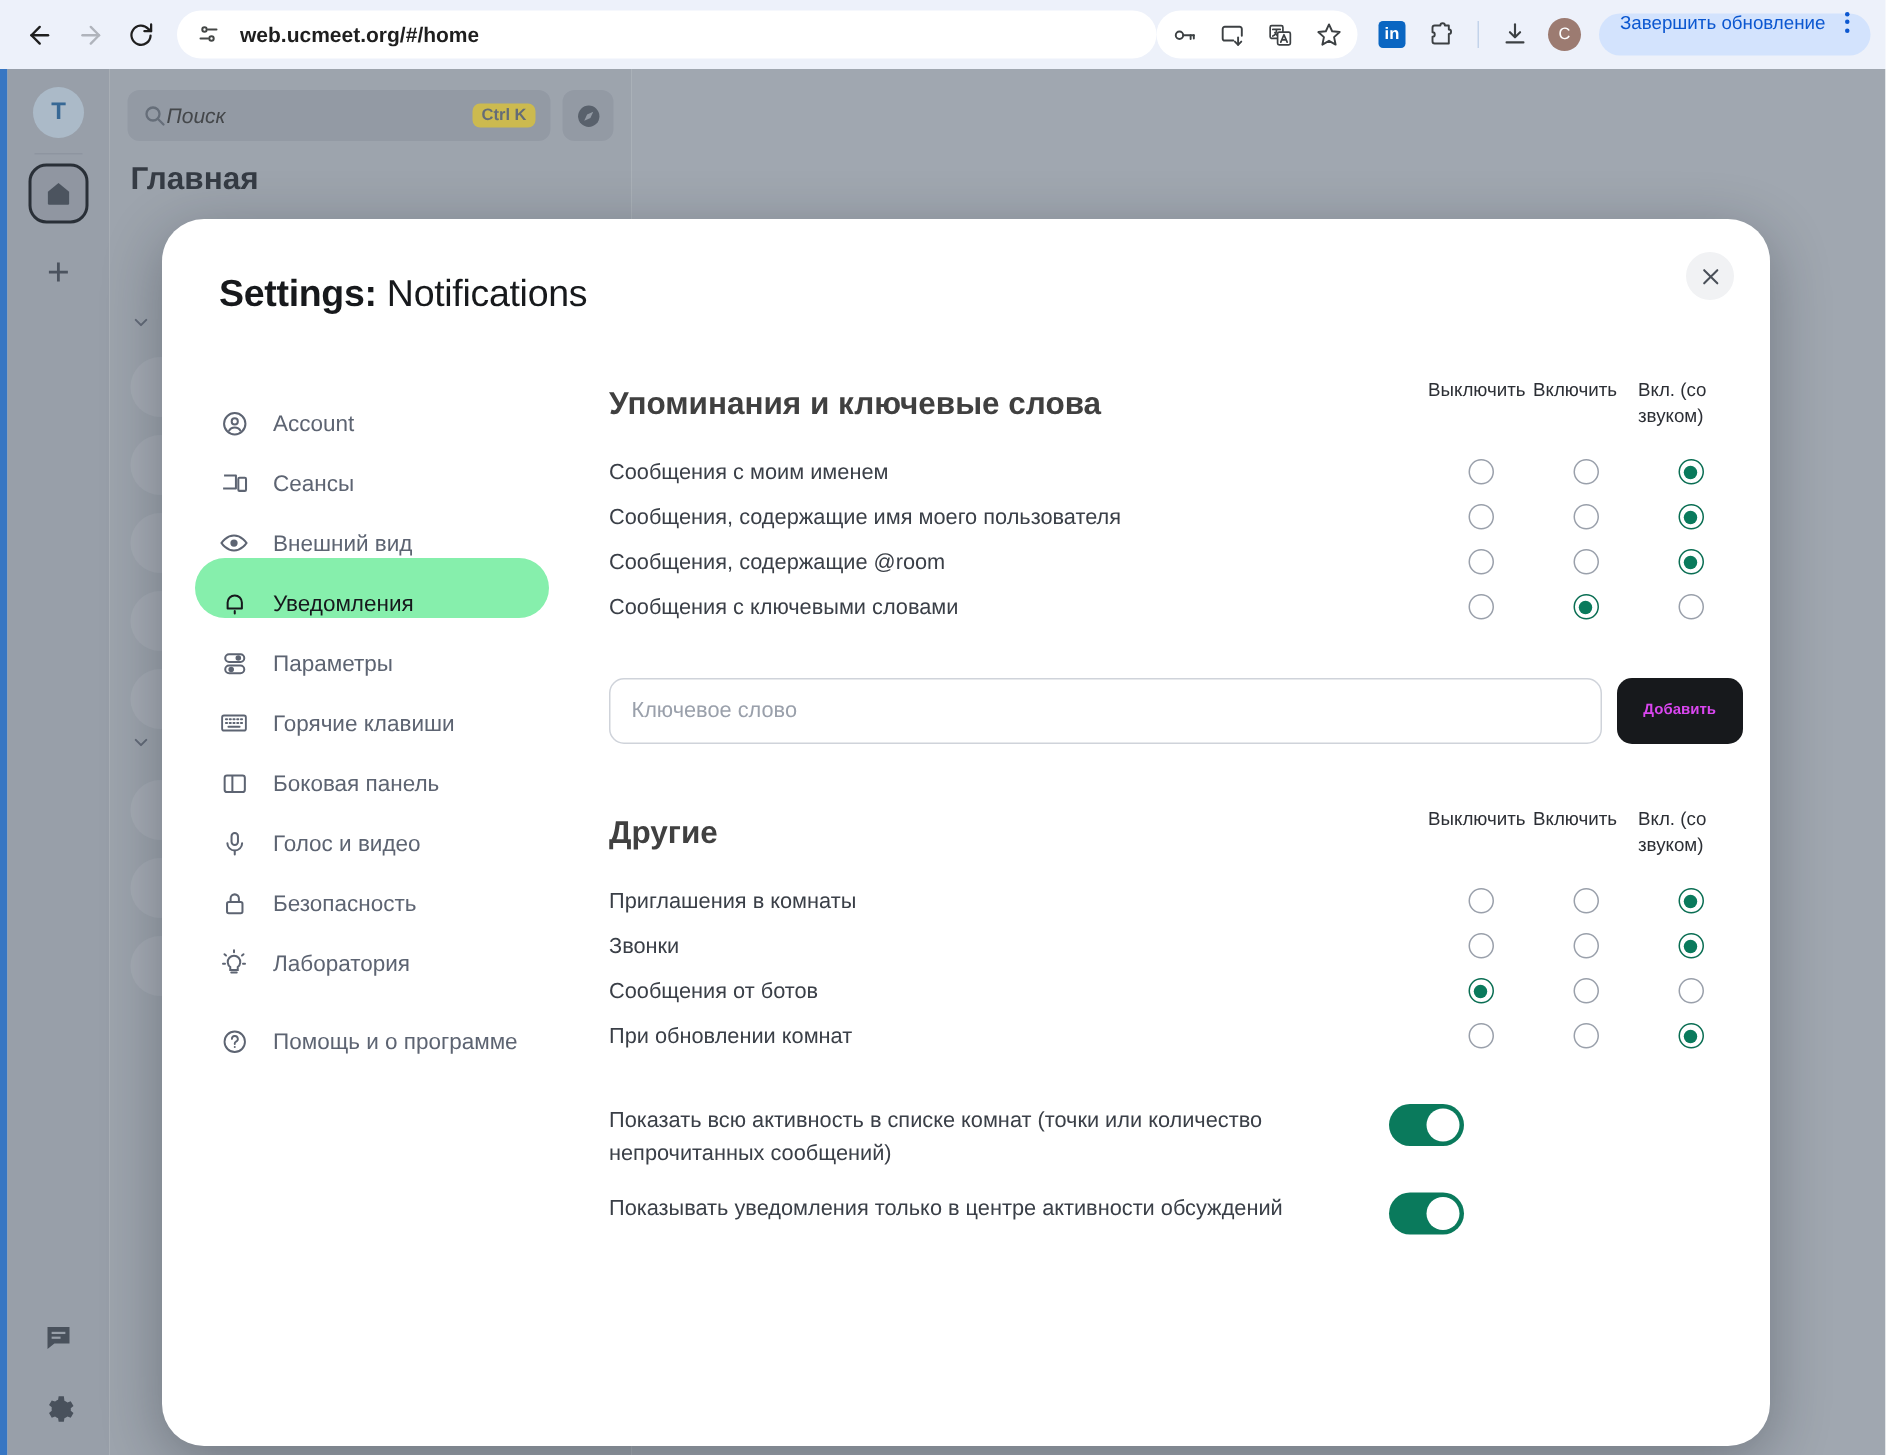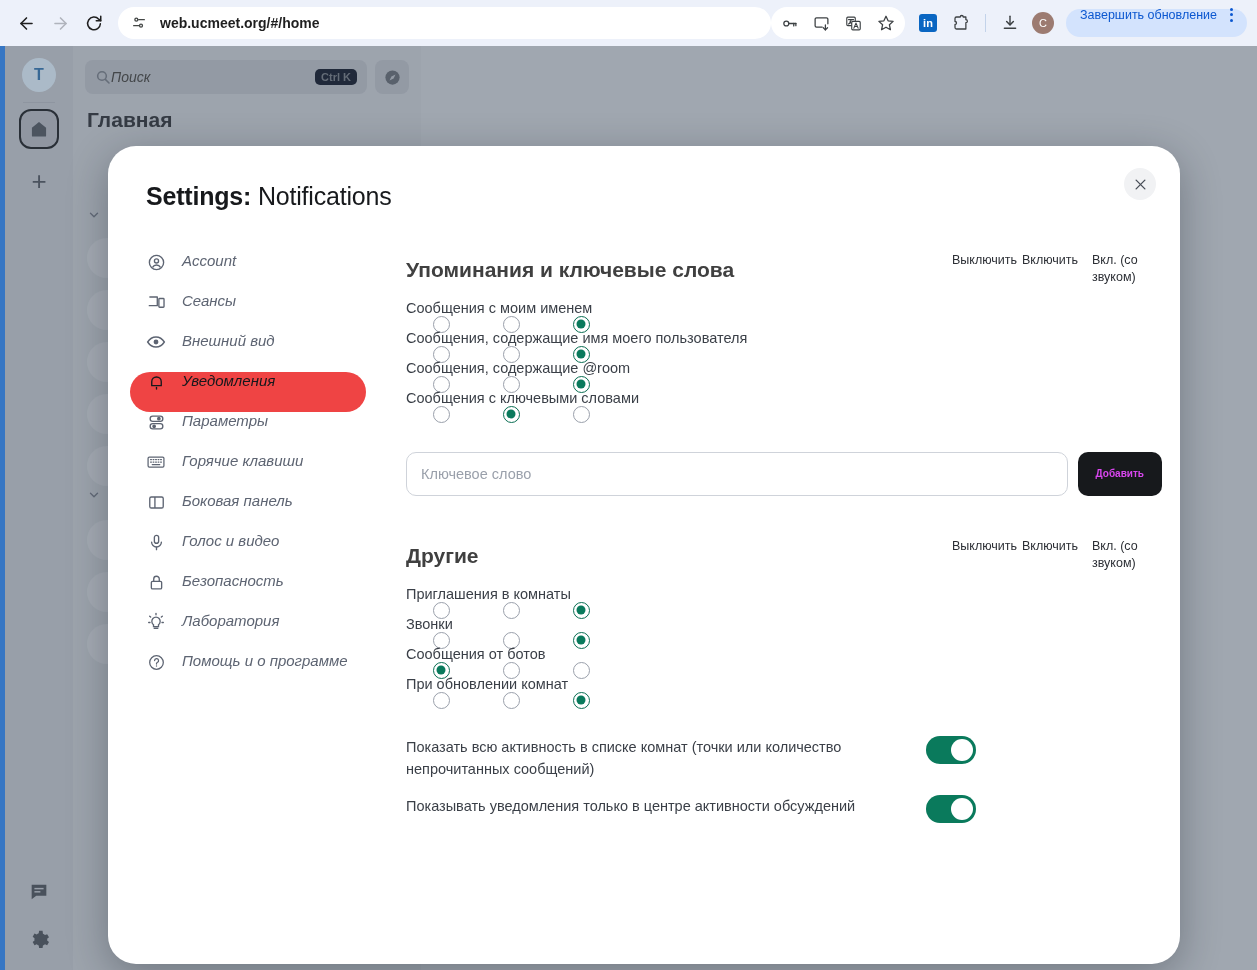--- a/index.html
+++ b/index.html
@@ -159,21 +159,21 @@
     flex: 1; height: 34px;
     background: #adb3bd;
     border-radius: 8px;
     display: flex; align-items: center;
     padding: 0 10px;
     color: #6f7682;
   }
   .searchbox .s-label { font-size: 14px; margin-left: 0; flex: 1; color: #404040; font-style: italic; }
   .kbd {
     font-size: 11px; font-weight: bold;
-    background: #0f172a; color: #6d747f;
+    background: #fde047; color: #6d747f;
     padding: 2px 6px; border-radius: 5px;
   }
   .explore-btn {
     width: 34px; height: 34px; border-radius: 8px;
     background: #adb3bd;
     display: flex; align-items: center; justify-content: center;
     color: #5d646f;
   }
   .panel-title {
     font-size: 21px; font-weight: bold; color: #2b3038;
@@ -223,32 +223,31 @@
     position: absolute; top: 98px; left: 0;
     width: 1072px; height: 720px;
     display: flex;
   }
   .settings-nav {
     width: 280px;
     padding: 8px 22px 0 22px;
     flex: none;
   }
   .nav-item {
-    display: flex; align-items: flex-start;
+    display: flex; align-items: flex-end;
     gap: 16px;
     height: 40px;
     padding: 0 16px;
     border-radius: 20px;
     color: #5d6472;
     font-size: 15px;
     margin-bottom: 0px;
-    font-style: italic;
   }
   .nav-item.multiline { height: 52px; }
-  .nav-item.active { background: #ef4444; color: #16181c; }
+  .nav-item.active { background: #86efac; color: #16181c; }
   .nav-ico { width: 20px; height: 20px; flex: none; display: flex; align-items: center; justify-content: center; color: #5d6472; }
   .nav-item.active .nav-ico { color: #16181c; }
   .nav-label { line-height: 1.2; }
 
   .settings-content {
     flex: 1;
     padding: 8px 18px 0 18px;
     position: relative;
   }
 
@@ -262,23 +261,22 @@
     padding-top: 6px;
   }
   .col-heads { display: flex; }
   .col-head {
     width: 70px; text-align: left;
     font-size: 12.5px; color: #2c2f35;
     line-height: 1.35;
   }
 
   .opt-row {
-    display: flex; align-items: flex-start;
+    display: flex; align-items: center;
     height: 30px;
-    flex-direction: column;
   }
   .opt-label { flex: 1; font-size: 14.5px; color: #3a3f47; }
   .opt-cells { display: flex; }
   .cell { width: 70px; display: flex; align-items: center; justify-content: center; }
 
   .radio {
     width: 17px; height: 17px;
     border-radius: 50%;
     border: 1.6px solid #9aa0ab;
     background: #fff;

